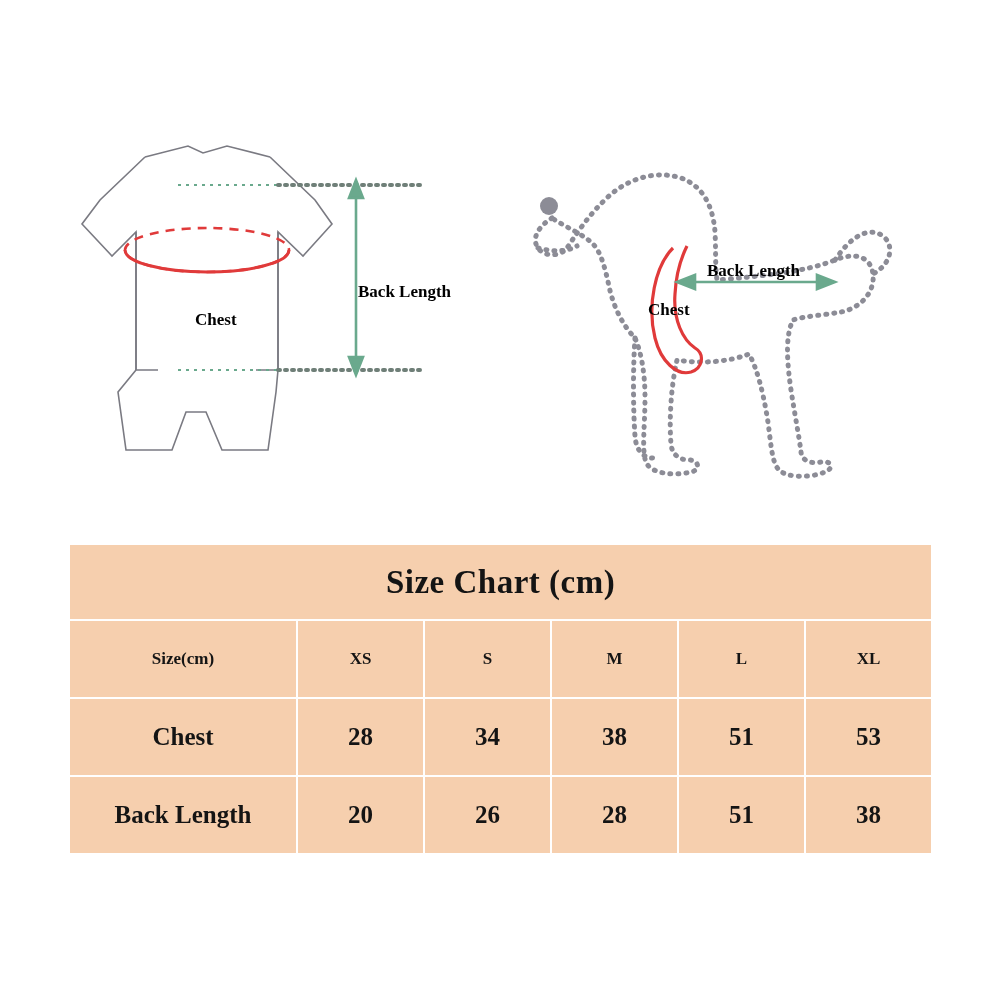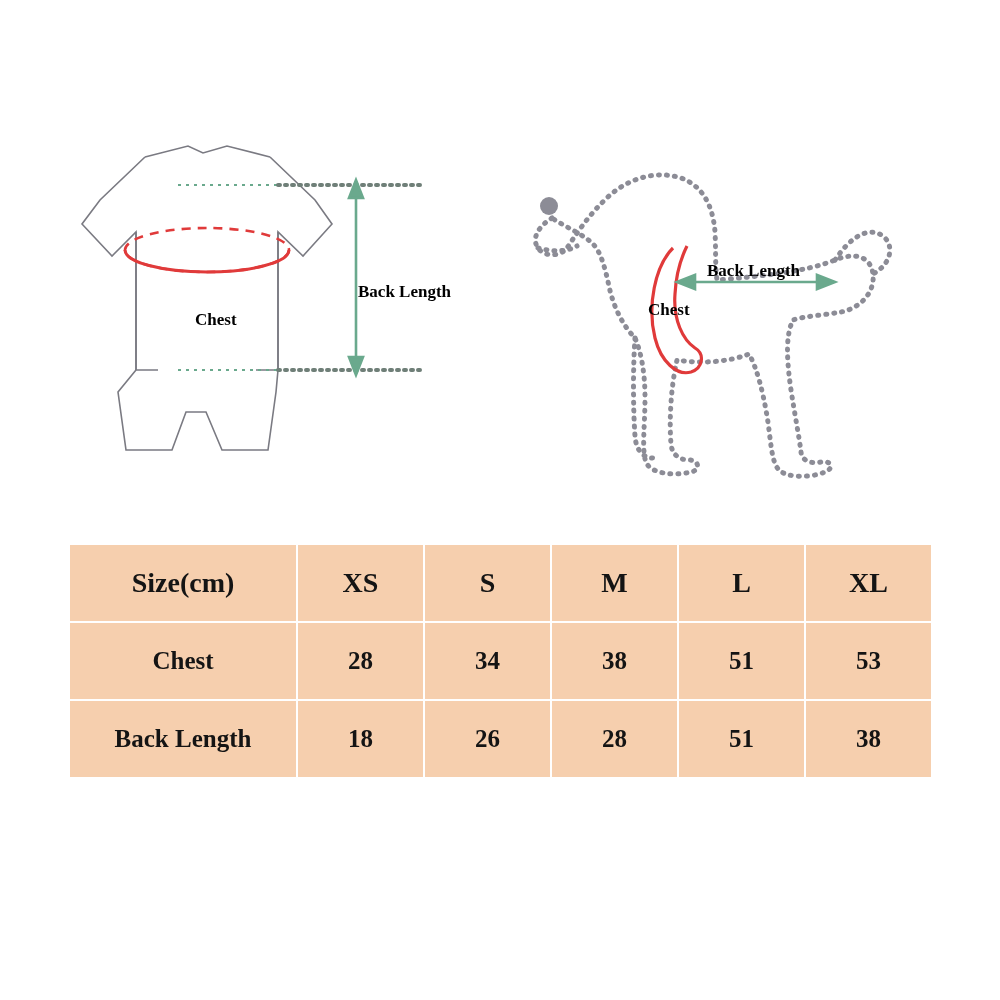--- a/index.html
+++ b/index.html
@@ -78,21 +78,21 @@
     font-family: "Liberation Serif", serif;
   }
   td.title-cell {
     height: 72px;
     font-size: 33px;
     font-weight: bold;
     letter-spacing: 0.5px;
   }
   tr.header-row td {
     height: 74px;
-    font-size: 28px;
+    font-size: 17px;
     font-weight: bold;
   }
   tr.data-row td {
     height: 74px;
     font-size: 25px;
     font-weight: bold;
   }
   td.row-label {
     font-size: 24px;
     font-weight: bold;
@@ -210,39 +210,42 @@
     <table class="size-chart">
       <colgroup>
         <col class="col-first">
         <col class="col-rest">
           <col class="col-rest">
           <col class="col-rest">
           <col class="col-rest">
           <col class="col-rest">
       </colgroup>
       <tbody>
+        <tr>
+          <td class="title-cell" colspan="6">Size Chart (cm)</td>
+        </tr>
         <tr class="header-row">
           <td>Size(cm)</td>
           <td>XS</td>
           <td>S</td>
           <td>M</td>
           <td>L</td>
           <td>XL</td>
         </tr>
         <tr class="data-row">
           <td class="row-label">Chest</td>
           <td>28</td>
           <td>34</td>
           <td>38</td>
           <td>51</td>
           <td>53</td>
         </tr>
         <tr class="data-row">
           <td class="row-label">Back Length</td>
-          <td>18</td>
+          <td>20</td>
           <td>26</td>
           <td>28</td>
           <td>51</td>
           <td>38</td>
         </tr>
       </tbody>
     </table>
   </div>
 
 </div>

